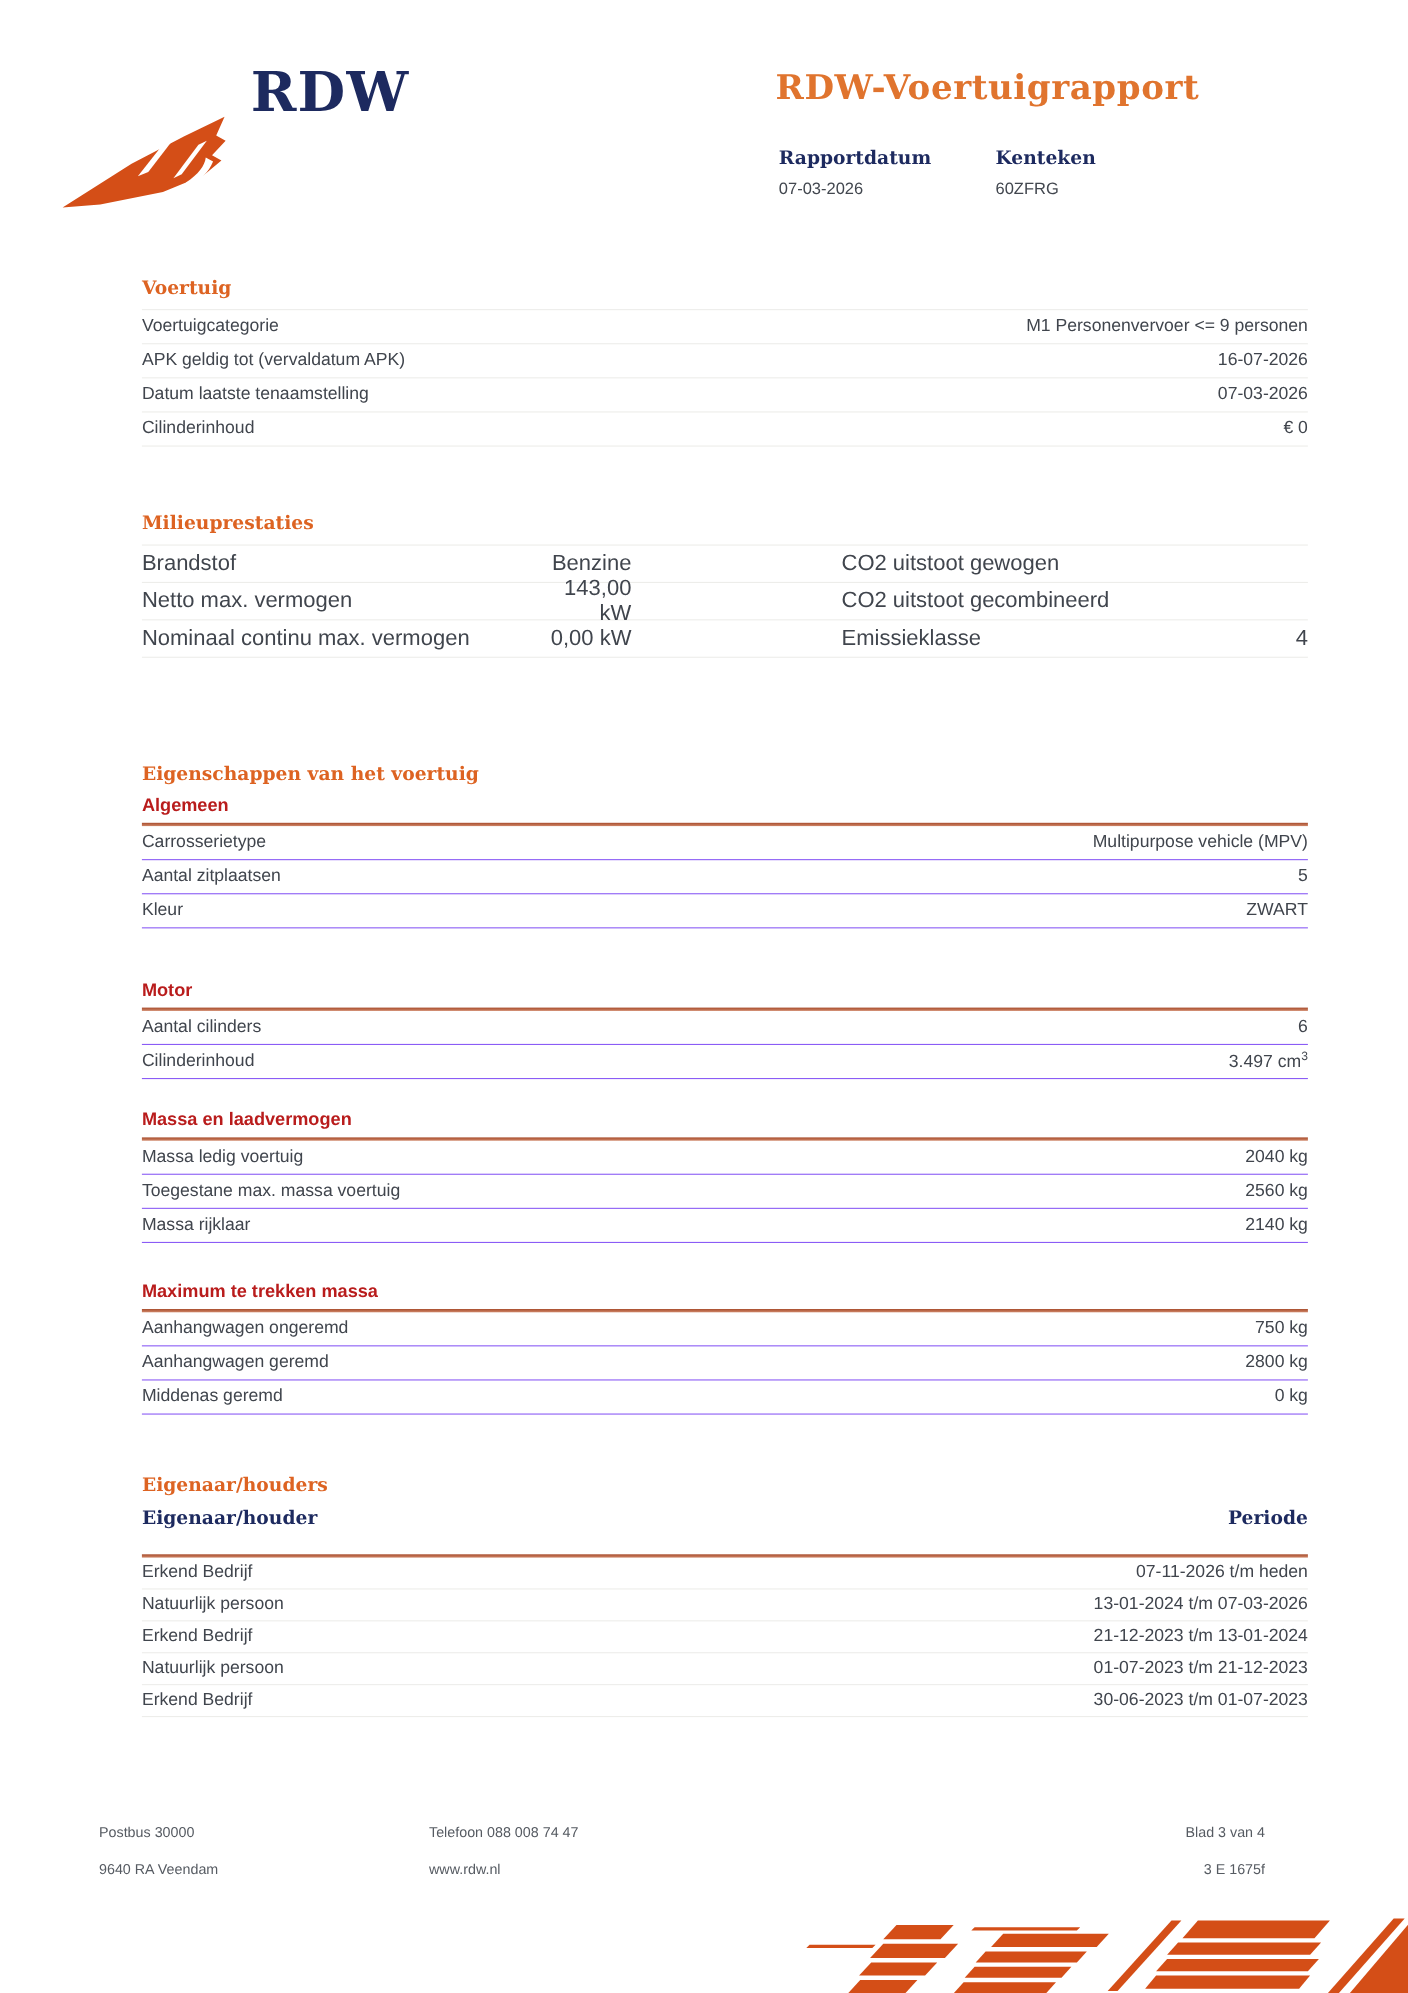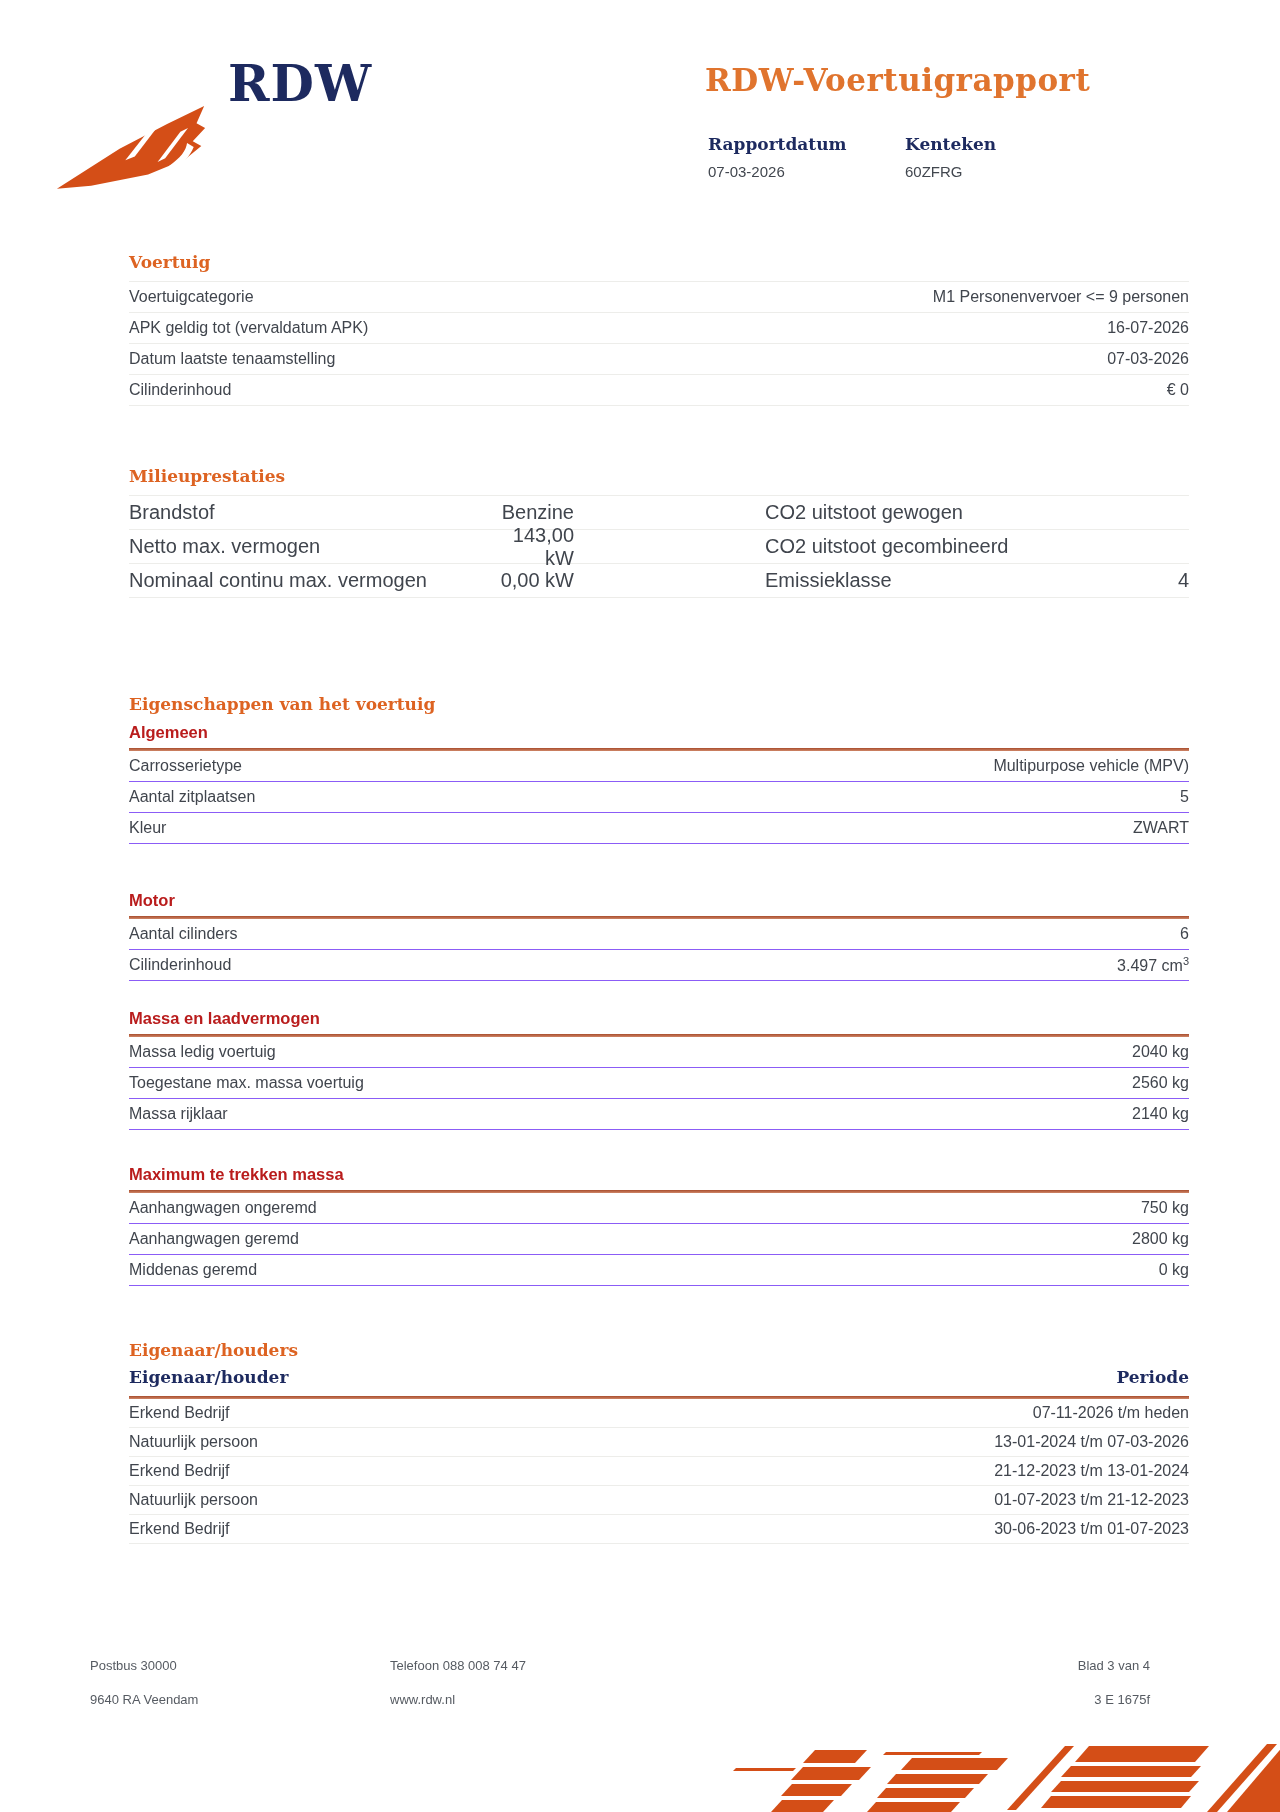--- a/index.html
+++ b/index.html
@@ -28,23 +28,23 @@
   .row .val{text-align:right;white-space:nowrap;}
   sup{font-size:11px;}
   
   .row4{display:flex;align-items:center;height:33px;border-top:1px solid #ededea;
         font-size:20px;color:#40454d;}
   .row4 .l1{flex:0 0 350px;}
   .row4 .v1{flex:0 0 95px;text-align:right;}
   .row4 .l2{margin-left:191px;flex:1;}
   .row4 .v2{flex:0 0 70px;text-align:right;}
   
-  .own-head{display:flex;justify-content:space-between;align-items:center;height:26px;
+  .own-head{display:flex;justify-content:space-between;align-items:flex-end;height:26px;
             font-family:"DejaVu Serif",serif;font-weight:bold;font-size:17px;color:#1d2a5f;
-            padding-bottom:6px;}
+            padding-bottom:23px;}
   .own-row{display:flex;justify-content:space-between;align-items:center;height:28px;
            border-bottom:1px solid #ededea;font-size:16px;color:#40454d;}
   
   .footer{position:absolute;left:90px;width:1060px;top:1658px;font-size:13px;color:#565b62;}
   .footer .f-row{position:relative;height:34px;}
   .footer .f-mid{position:absolute;left:300px;top:0;}
   .footer .f-right{position:absolute;right:0;top:0;}
   .stripes{position:absolute;left:715px;top:1742px;width:565px;height:70px;}
 </style>
 </head>

